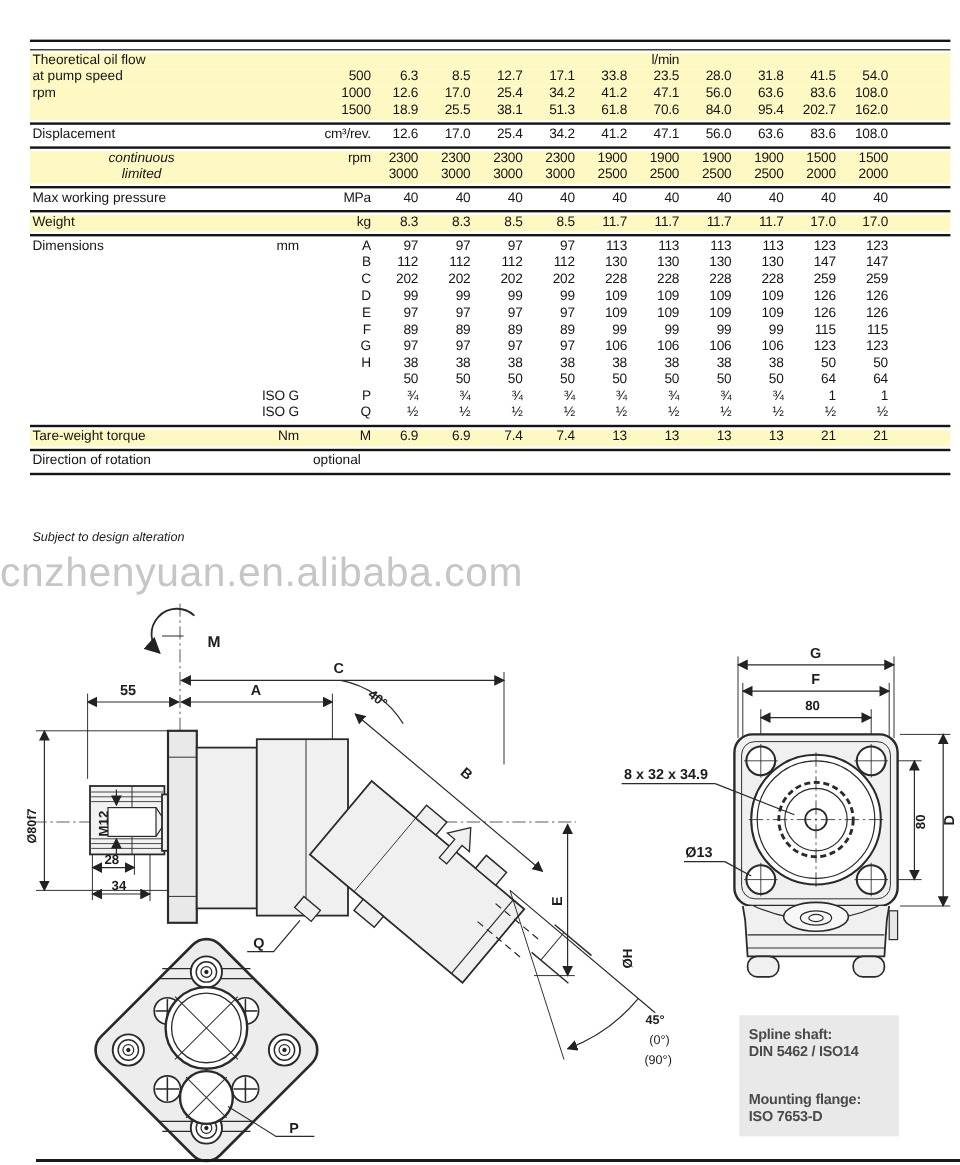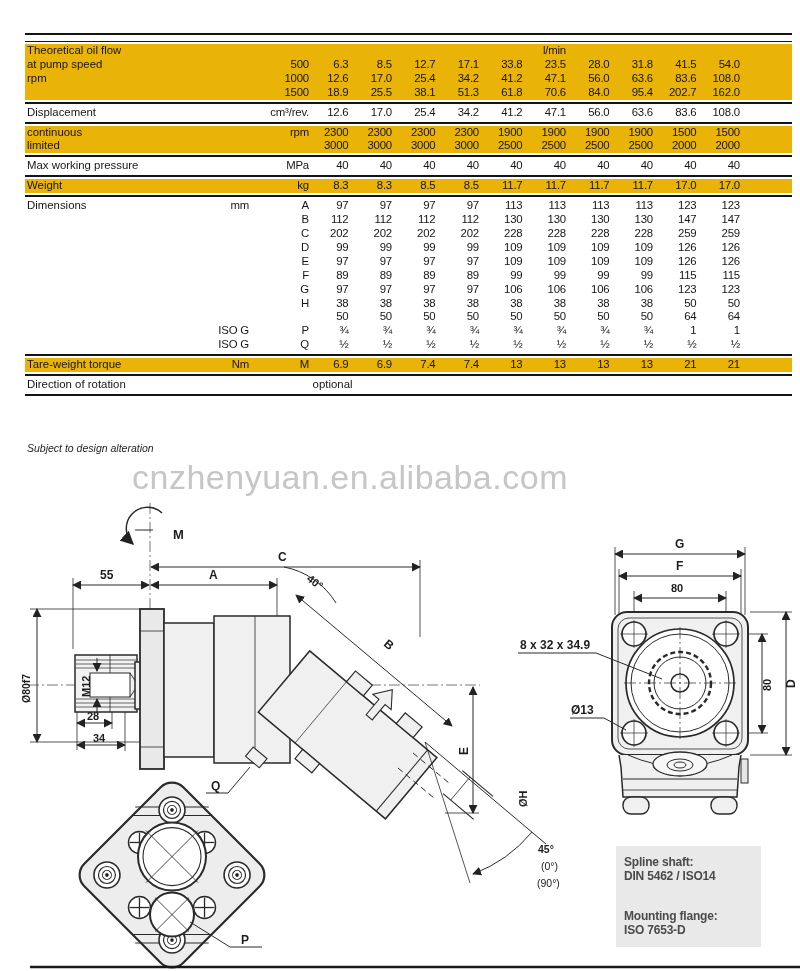--- a/index.html
+++ b/index.html
@@ -9,34 +9,34 @@
   
   .spec-table{position:absolute;top:30px;left:0;width:800px;}
   .trow{display:grid;grid-template-columns:182px 40px 60px repeat(10,43.5px);
         margin:0 8px 0 25px;padding-left:2px;line-height:13.9px;align-items:baseline;}
   .trow.head{line-height:20px;padding-bottom:5px;}
   .head .lbl{font-size:15px;font-weight:bold;letter-spacing:-0.2px;}
   .head .val{font-size:12.5px;font-weight:bold;letter-spacing:-0.4px;}
   .lbl{font-size:11.4px;text-align:left;white-space:nowrap;}
   .u1,.u2{font-size:11.4px;text-align:right;white-space:nowrap;letter-spacing:-0.2px;}
   .val{font-size:11.4px;text-align:right;padding-right:4px;white-space:nowrap;letter-spacing:-0.2px;}
-  .ctr{font-size:11.4px;text-align:right;}
-  .italic{}
-  .shaded{background:#eab308;}
+  .ctr{font-size:11.4px;text-align:center;}
+  .italic{font-style:italic;text-align:center;}
+  .shaded{background:#fef9c3;}
   .rule{height:2px;background:#141414;margin:2px 8px 2px 25px;}
   .rule.double{height:6px;background:none;border-top:2.5px solid #141414;border-bottom:1.5px solid #141414;margin-top:3px;}
 
   .footnote{position:absolute;top:442px;left:27px;font-size:10.5px;font-style:italic;color:#1d1d1d;}
-  .watermark{position:absolute;top:458px;left:0;width:700px;text-align:center;
+  .watermark{position:absolute;top:458px;left:0;width:700px;text-align:left;
              font-size:34px;color:#c6c6c6;letter-spacing:0.5px;white-space:nowrap;}
 
   
   .drawing{position:absolute;top:497px;left:0;}
   .infobox{position:absolute;left:616px;top:846px;width:121px;min-height:66px;
-           background:#e9e9e9;padding:9px 16px 9px 8px;font-size:12px;font-weight:bold;
+           background:#e9e9e9;padding:9px 4px 9px 8px;font-size:12px;font-weight:bold;
            color:#4a4a4a;line-height:1.2;letter-spacing:-0.2px;}
   .infobox .gap{margin-top:25px;}
   svg text{fill:#1d1d1d;}
 </style>
 </head>
 <body>
 
 <div class="page">
 
   <div class="spec-table">

